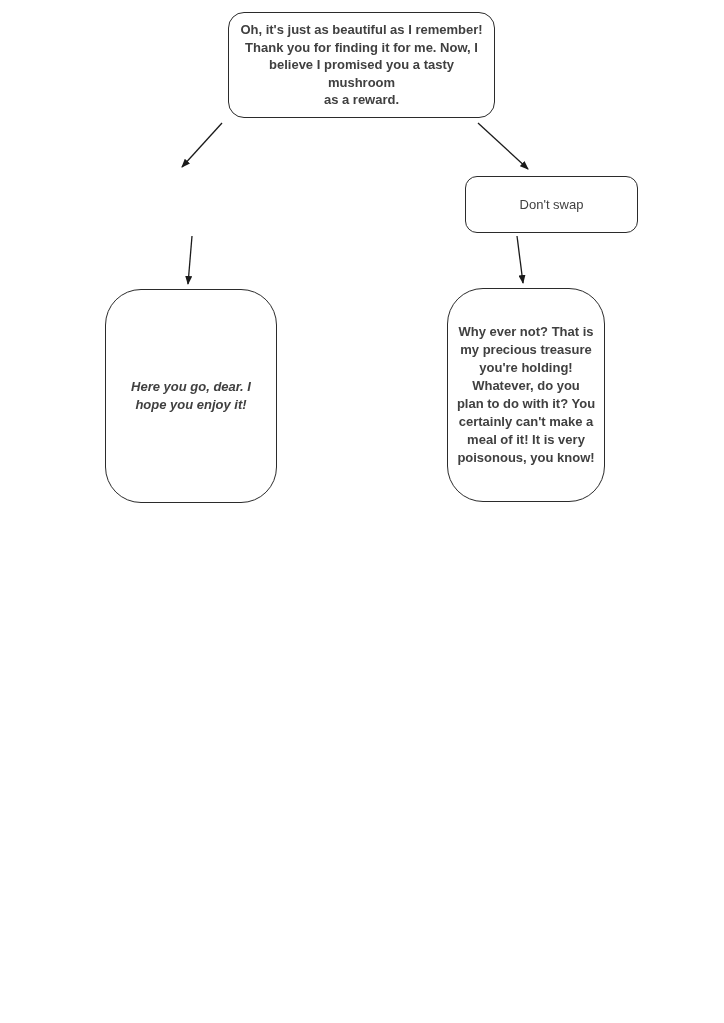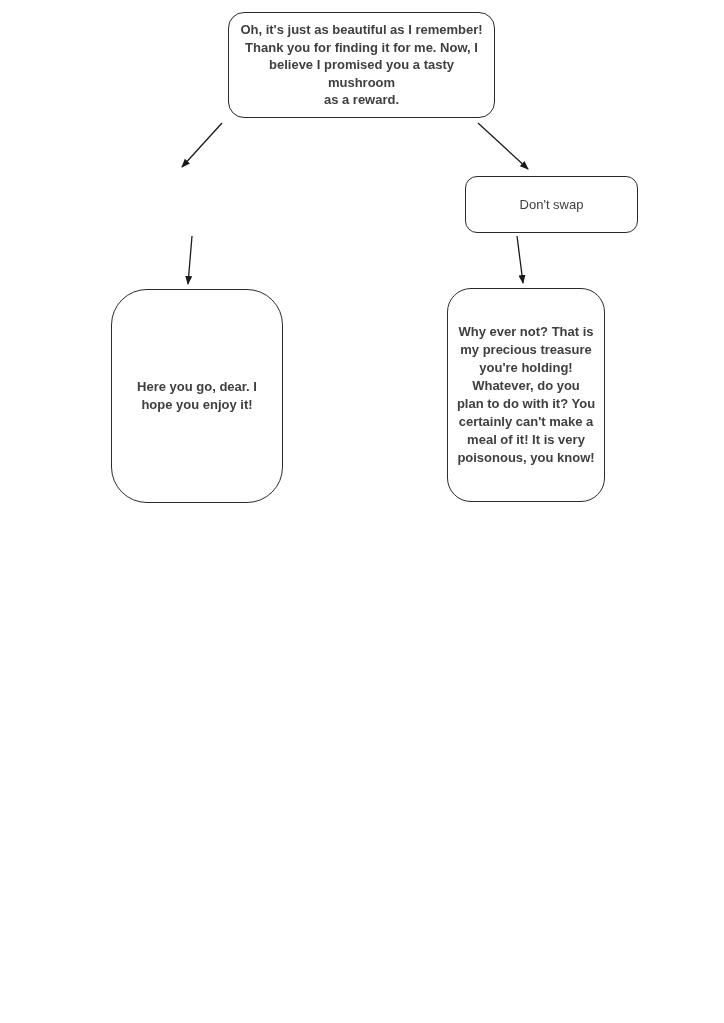--- a/index.html
+++ b/index.html
@@ -69,31 +69,31 @@
     width: 173px;
     margin-left: 32px;
   }
   .node-outcome {
     border-radius: 36px;
   }
   .node-outcome .txt {
     font-weight: bold;
   }
   .node-outcome-left {
-    left: 111px;
+    left: 105px;
     top: 289px;
     width: 172px;
     height: 214px;
+    font-style: italic;
   }
   .node-outcome-right {
     left: 447px;
     top: 288px;
     width: 158px;
     height: 214px;
-    border-radius: 24px;
   }
 </style>
 </head>
 <body>
 
 <div class="canvas">
 
   <svg class="arrows" viewBox="0 0 724 1023" xmlns="http://www.w3.org/2000/svg">
     <defs>
       <marker id="arrowhead" markerWidth="9" markerHeight="7" refX="8" refY="3.5" orient="auto" markerUnits="userSpaceOnUse">

